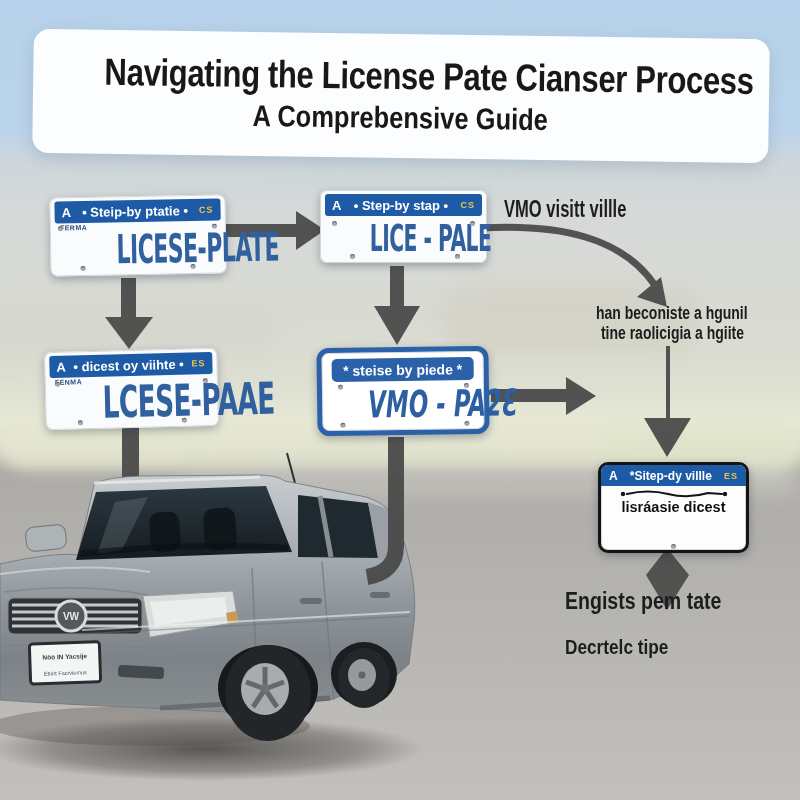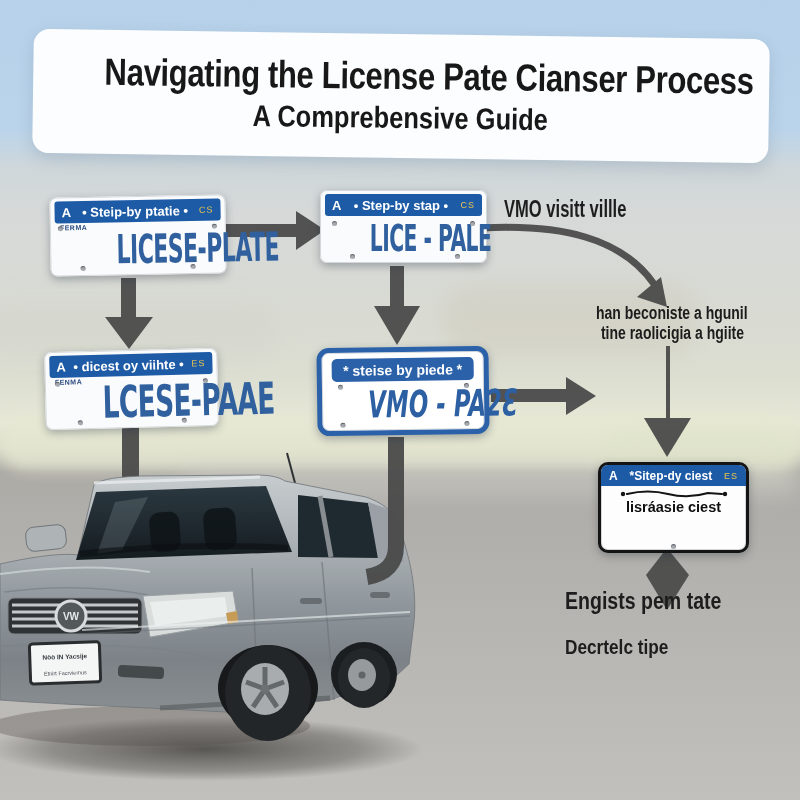--- a/index.html
+++ b/index.html
@@ -32,21 +32,21 @@
   .plate {
     position:absolute; z-index:5; background:#fafbfc; border-radius:7px;
     box-shadow:0 3px 8px rgba(35,45,60,.35), inset 0 0 0 1px #d5d8db;
   }
   .plate-hdr {
     display:flex; align-items:center; background:#1d5ba6; border-radius:3px;
     color:#fff; font-weight:700; white-space:nowrap;
   }
   .hdr-region { font-weight:700; }
   .hdr-text { flex:1; text-align:center; overflow:hidden; }
-  .hdr-corner { color:#e9c44d; font-weight:400; letter-spacing:1px; }
+  .hdr-corner { color:#e9c44d; font-weight:700; letter-spacing:1px; }
   .small-label { color:#2c4c82; font-weight:700; letter-spacing:.5px; }
   .plate-num {
     text-align:center; color:#30609e; font-weight:800;
     font-family:"DejaVu Sans", sans-serif; white-space:nowrap;
   }
   .screw { position:absolute; width:5px; height:5px; border-radius:50%;
     background:#a6abb1; box-shadow:inset 0 1px 1px rgba(0,0,0,.45); }
 
   .plate-blue { background:#fff; border:5px solid #2b61a9; border-radius:12px; }
   .plate-dark { border:3px solid #141414; border-radius:10px; overflow:hidden; background:#fdfdfd; }
@@ -229,31 +229,31 @@
     <div class="plate-num" style="font-size:37px;line-height:44px;margin-top:2px;font-style:italic;color:#2d5fa3"><span class="cond" style="transform:scaleX(.62)">VMO - PA2Ɛ</span></div>
     <i class="screw" style="left:16px;top:32px"></i>
     <i class="screw" style="left:142px;top:32px"></i>
     <i class="screw" style="left:18px;top:70px"></i>
     <i class="screw" style="left:142px;top:70px"></i>
   </div>
 
   <div class="plate plate-dark" style="left:598px;top:462px;width:151px;height:91px">
     <div class="plate-hdr" style="height:21px;font-size:12px;padding:0 8px">
       <span class="hdr-region">A</span>
-      <span class="hdr-text">*Sitep-dy ciest</span>
+      <span class="hdr-text">*Sitep-dy villle</span>
       <span class="hdr-corner" style="font-size:9px">ES</span>
     </div>
     <div class="squiggle-wrap" style="margin-top:2px">
       <svg width="112" height="12" viewBox="0 0 112 12">
         <circle cx="5" cy="6" r="2.2" fill="#141414"></circle>
         <circle cx="107" cy="6" r="2.2" fill="#141414"></circle>
         <path d="M9,6 Q30,1 50,6 Q70,11 90,5 L104,6" fill="none" stroke="#141414" stroke-width="2.2" stroke-linecap="round"></path>
       </svg>
     </div>
-    <div class="caption" style="font-size:14.5px;margin-top:-1px">lisráasie ciest</div>
+    <div class="caption" style="font-size:14.5px;margin-top:-1px">lisráasie dicest</div>
     <i class="screw" style="left:70px;top:79px"></i>
   </div>
 
   <div class="label" style="left:504px;top:196px;font-size:23px"><span class="cond-l" style="transform:scaleX(.72)">VMO visitt villle</span></div>
 
   <div class="label note-block" style="left:542px;top:303px;width:260px;font-size:17.5px;line-height:20px">
     <div><span class="cond" style="transform:scaleX(.8)">han beconiste a hgunil</span></div>
     <div><span class="cond" style="transform:scaleX(.8)">tine raolicigia a hgiite</span></div>
   </div>
 

